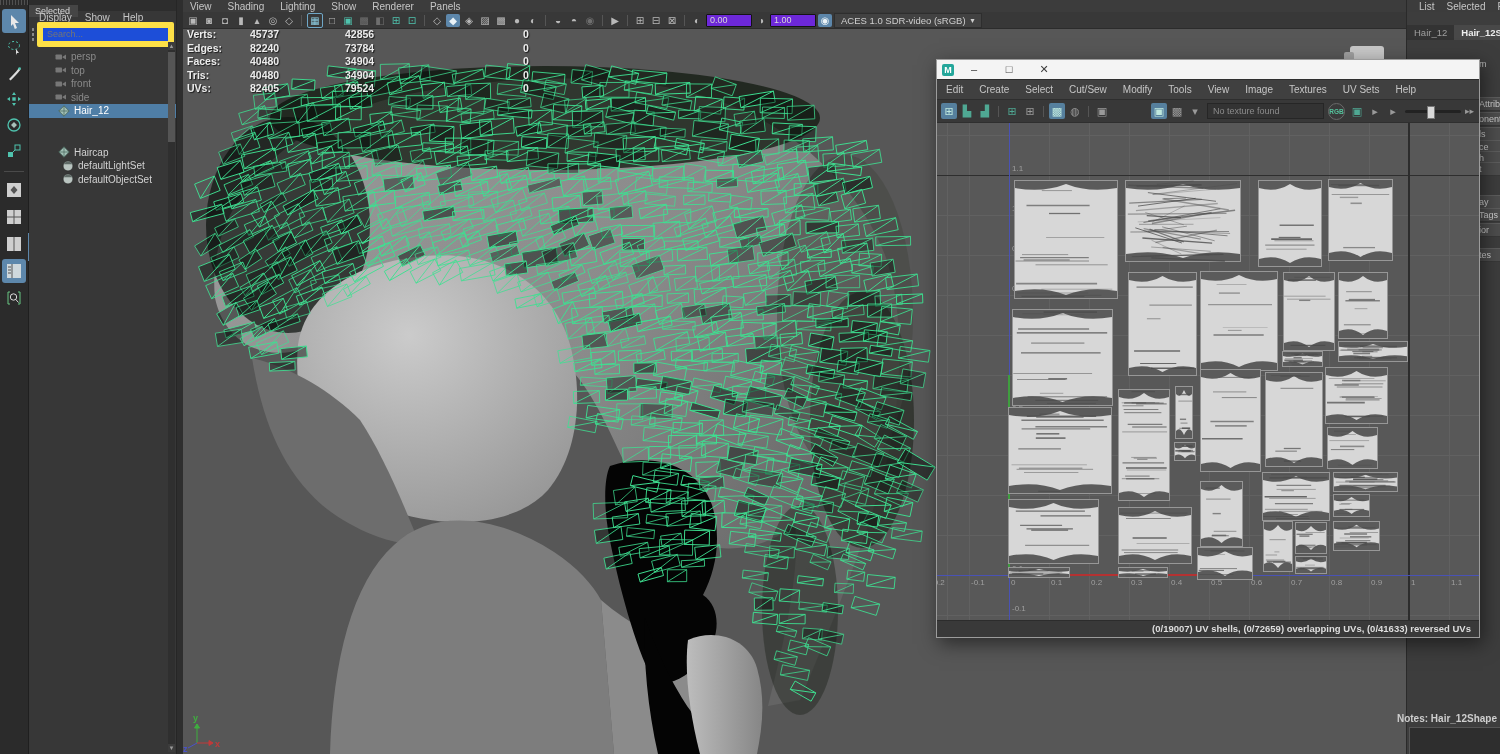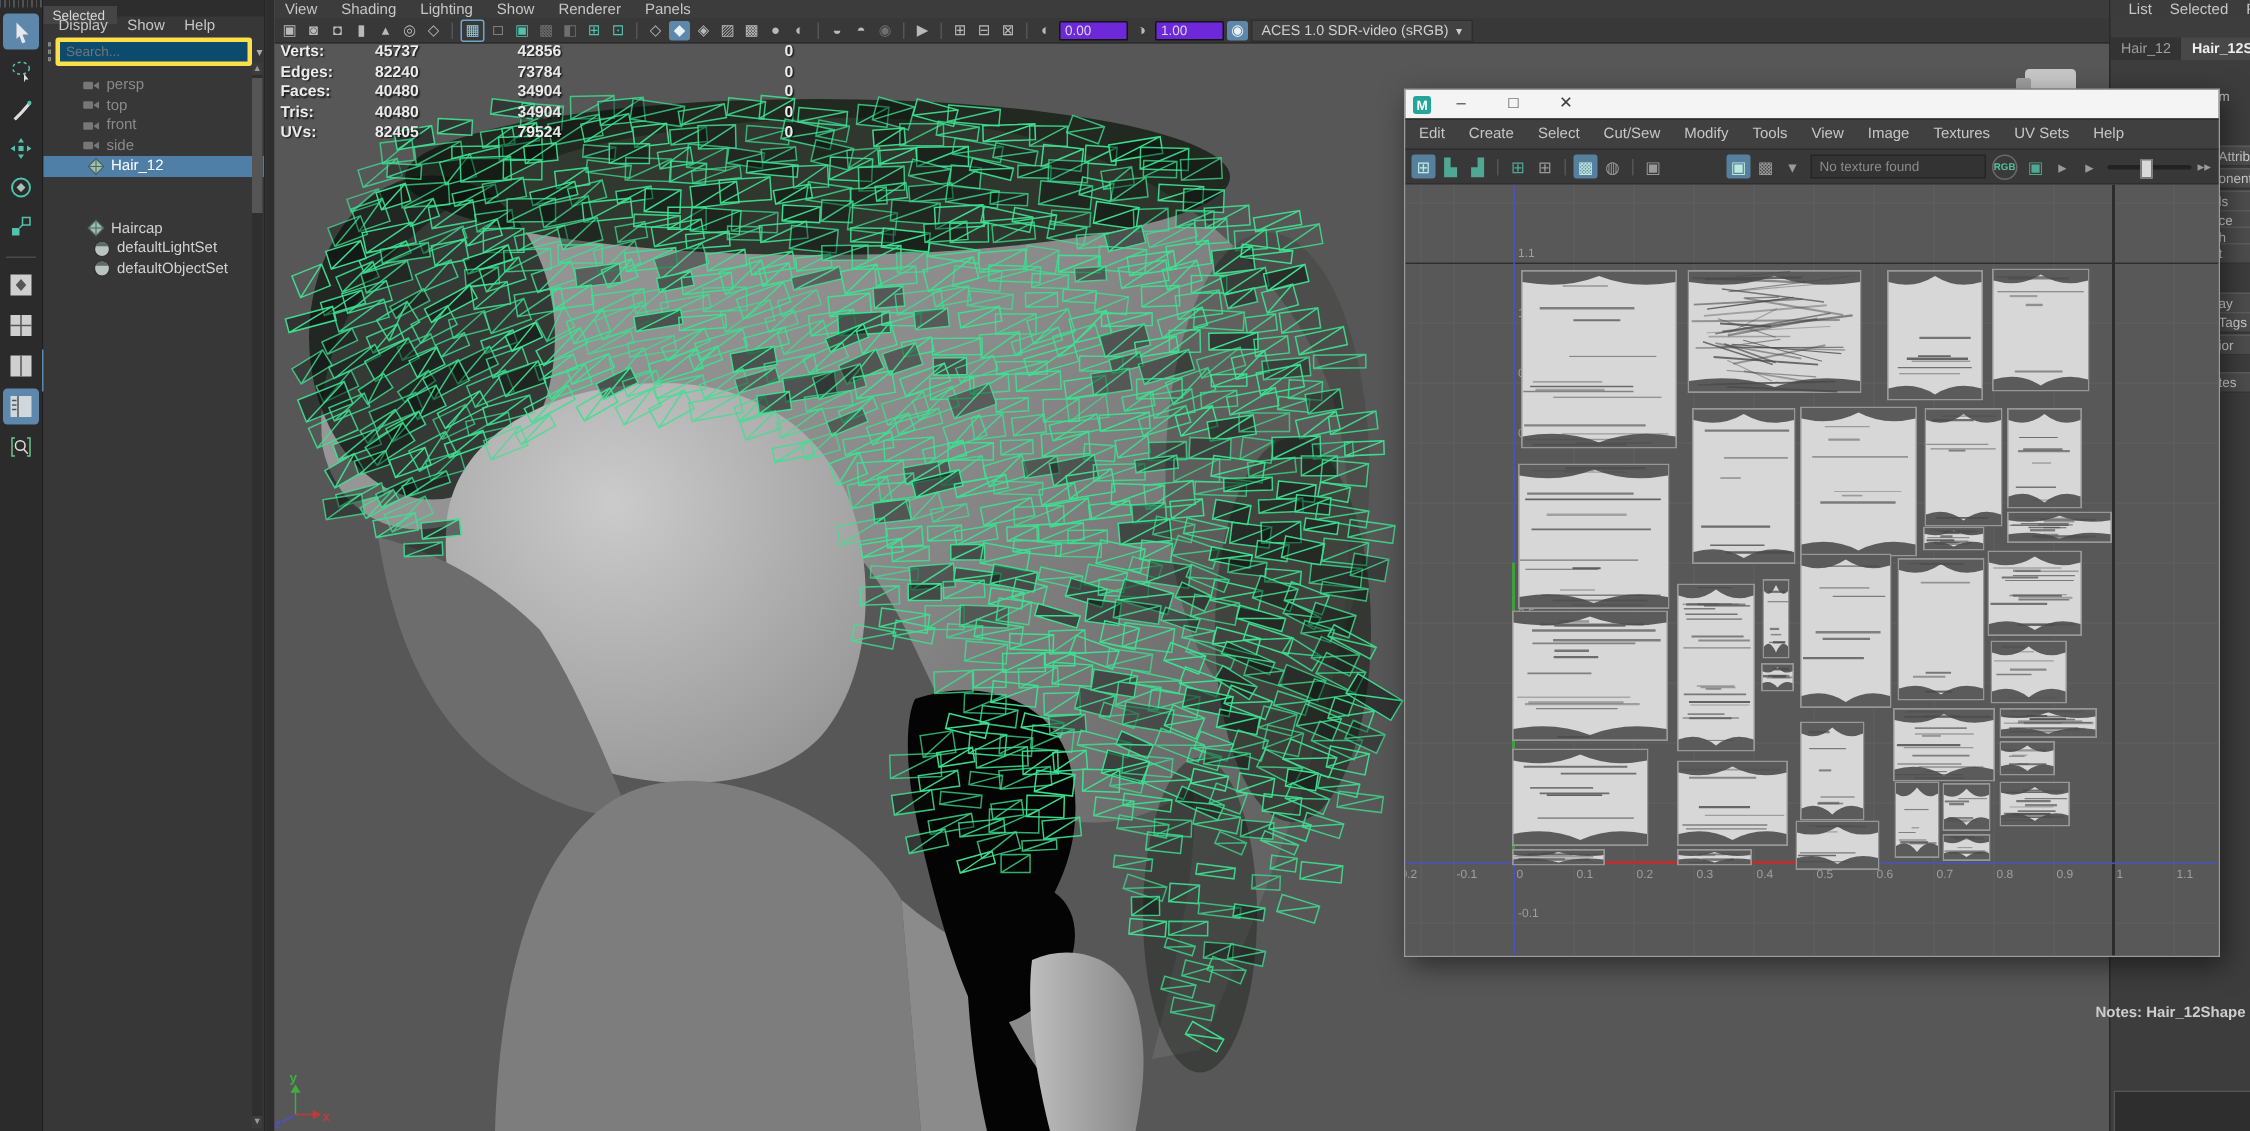--- a/index.html
+++ b/index.html
@@ -16,21 +16,21 @@
   .lay.sel{background:#5d87ab;}
   #tb-accent{left:28px;top:233px;width:3px;height:28px;background:#5d87ab;}
   
   #outliner{left:29px;top:0;width:147px;height:754px;background:#373737;border-right:1px solid #262626;}
   #outliner-tabstrip{height:11px;background:#2d2d2d;}
   #outliner-tab{display:inline-block;background:#454545;color:#d8d8d8;font-size:9px;padding:1px 8px 1px 6px;}
   #outliner-menus{height:13px;padding-left:10px;display:flex;gap:13px;align-items:center;}
   .pmenu{color:#c6c6c6;font-size:10px;}
   #outliner-search{height:16px;margin:2px 3px 2px 3px;display:flex;align-items:center;gap:3px;}
   #search-sel-icon{width:11px;height:11px;border:1px dashed #8a8a8a;border-radius:2px;}
-  #search-input{flex:1;height:13px;background:#0c4a6e;border:3px solid #fde047;border-radius:2px;color:#bbb;font-size:9px;padding:0 4px;outline:none;}
+  #search-input{flex:1;height:13px;background:#1d4ed8;border:6px solid #fde047;border-radius:2px;color:#bbb;font-size:9px;padding:0 4px;outline:none;}
   #search-caret{color:#aaa;font-size:8px;padding-right:2px;}
   #outliner-list{padding-top:6px;}
   .orow{height:13.5px;display:flex;align-items:center;gap:4px;font-size:10px;color:#d2d2d2;}
   .orow.odim{color:#8a8a8a;}
   .orow.osel{background:#4f7ea6;color:#fff;}
   .oicon{display:inline-flex;width:12px;height:12px;}
   #outliner-scroll{position:absolute;right:1px;top:42px;bottom:2px;width:7px;background:#2f2f2f;}
   .sarrow{position:absolute;left:0;width:7px;height:8px;color:#9a9a9a;font-size:6px;text-align:center;line-height:8px;background:#3c3c3c;}
   #scroll-thumb{position:absolute;left:0;top:10px;width:7px;height:90px;background:#555;}
   
@@ -53,21 +53,21 @@
   .sc0{left:0;} .sc1{left:63px;} .sc2{left:158px;} .sc3{left:336px;}
   
   #ae{left:1406px;top:0;width:94px;height:754px;background:#3d3d3d;border-left:1px solid #2a2a2a;}
   #ae-menus{height:12px;display:flex;gap:12px;align-items:center;padding-left:12px;background:#3c3c3c;}
   #ae-tabs{margin-top:13px;height:15px;display:flex;}
   .aetab{font-size:9.5px;padding:2px 7px;white-space:nowrap;}
   .aetab.inactive{background:#333;color:#9f9f9f;}
   .aetab.active{background:#484848;color:#eee;font-weight:bold;}
   .aefrag{position:absolute;left:72px;width:22px;height:12px;overflow:hidden;font-size:9px;color:#cfcfcf;background:#4d4d4d;border-top:1px solid #5d5d5d;border-bottom:1px solid #383838;line-height:12px;}
   .aefrag.nobar{background:transparent;border:none;color:#bdbdbd;}
-  #ae-notes-label{position:absolute;right:4px;top:670px;font-size:10px;font-weight:bold;color:#cecece;white-space:nowrap;}
+  #ae-notes-label{position:absolute;right:4px;top:713px;font-size:10px;font-weight:bold;color:#cecece;white-space:nowrap;}
   #ae-notes-box{position:absolute;left:2px;right:0;top:727px;height:26px;background:#2e2e2e;border:1px solid #555;}
   
   #uvwin{left:936px;top:59px;width:542px;height:577px;background:#404040;border:1px solid #9c9c9c;
          box-shadow:3px 6px 18px rgba(0,0,0,.5);display:flex;flex-direction:column;}
   #uv-titlebar{height:19px;background:#f4f4f4;display:flex;align-items:center;padding-left:5px;gap:5px;}
   #uv-appicon{width:12px;height:12px;background:#23a69a;border-radius:2px;color:#fff;font-size:9px;font-weight:bold;text-align:center;line-height:12px;}
   #uv-title{font-size:10.5px;color:#1b1b1b;flex:1;}
   .winbtn{width:30px;height:19px;text-align:center;line-height:18px;font-size:11px;color:#3c3c3c;}
   #uv-menubar{height:19px;background:#404040;display:flex;gap:16px;align-items:center;padding-left:9px;border-top:1px solid #2e2e2e;}
   #uv-toolbar{height:22px;background:#383838;display:flex;align-items:center;gap:2px;padding-left:4px;position:relative;border-top:1px solid #2e2e2e;}
@@ -1635,13 +1635,14 @@
           <path d="M1 1 L55 1 L55 7.9399999999999995 Q 40.32 12.24 28 3.9699999999999998 Q 15.680000000000001 12.24 1 7.9399999999999995 Z" fill="#4e4e4e" opacity="0.9"></path>
           <path d="M1 32 L55 32 L55 25.060000000000002 Q 40.32 20.759999999999998 28 29.03 Q 15.680000000000001 20.759999999999998 1 25.060000000000002 Z" fill="#4e4e4e" opacity="0.9"></path>
           <line x1="20.2" y1="7.6" x2="28.1" y2="7.6" stroke="#4b4b4b" stroke-width="0.7" opacity="0.47"></line>
           <line x1="2.1" y1="27.5" x2="36.5" y2="27.5" stroke="#4b4b4b" stroke-width="0.7" opacity="0.74"></line>
           <line x1="13.4" y1="4.0" x2="47.4" y2="4.0" stroke="#4b4b4b" stroke-width="1.0" opacity="0.67"></line>
           <line x1="2.9" y1="21.6" x2="40.0" y2="21.6" stroke="#4b4b4b" stroke-width="0.9" opacity="0.67"></line>
           <line x1="7.3" y1="3.5" x2="39.3" y2="3.5" stroke="#4b4b4b" stroke-width="0.8" opacity="0.44"></line>
           <line x1="1.7" y1="23.4" x2="27.0" y2="23.4" stroke="#4b4b4b" stroke-width="1.0" opacity="0.78"></line>
         </svg></div>
     </div>
+  <div id="uv-status">(0/19007) UV shells, (0/72659) overlapping UVs, (0/41633) reversed UVs</div>
 </div>
 
 </body></html>

